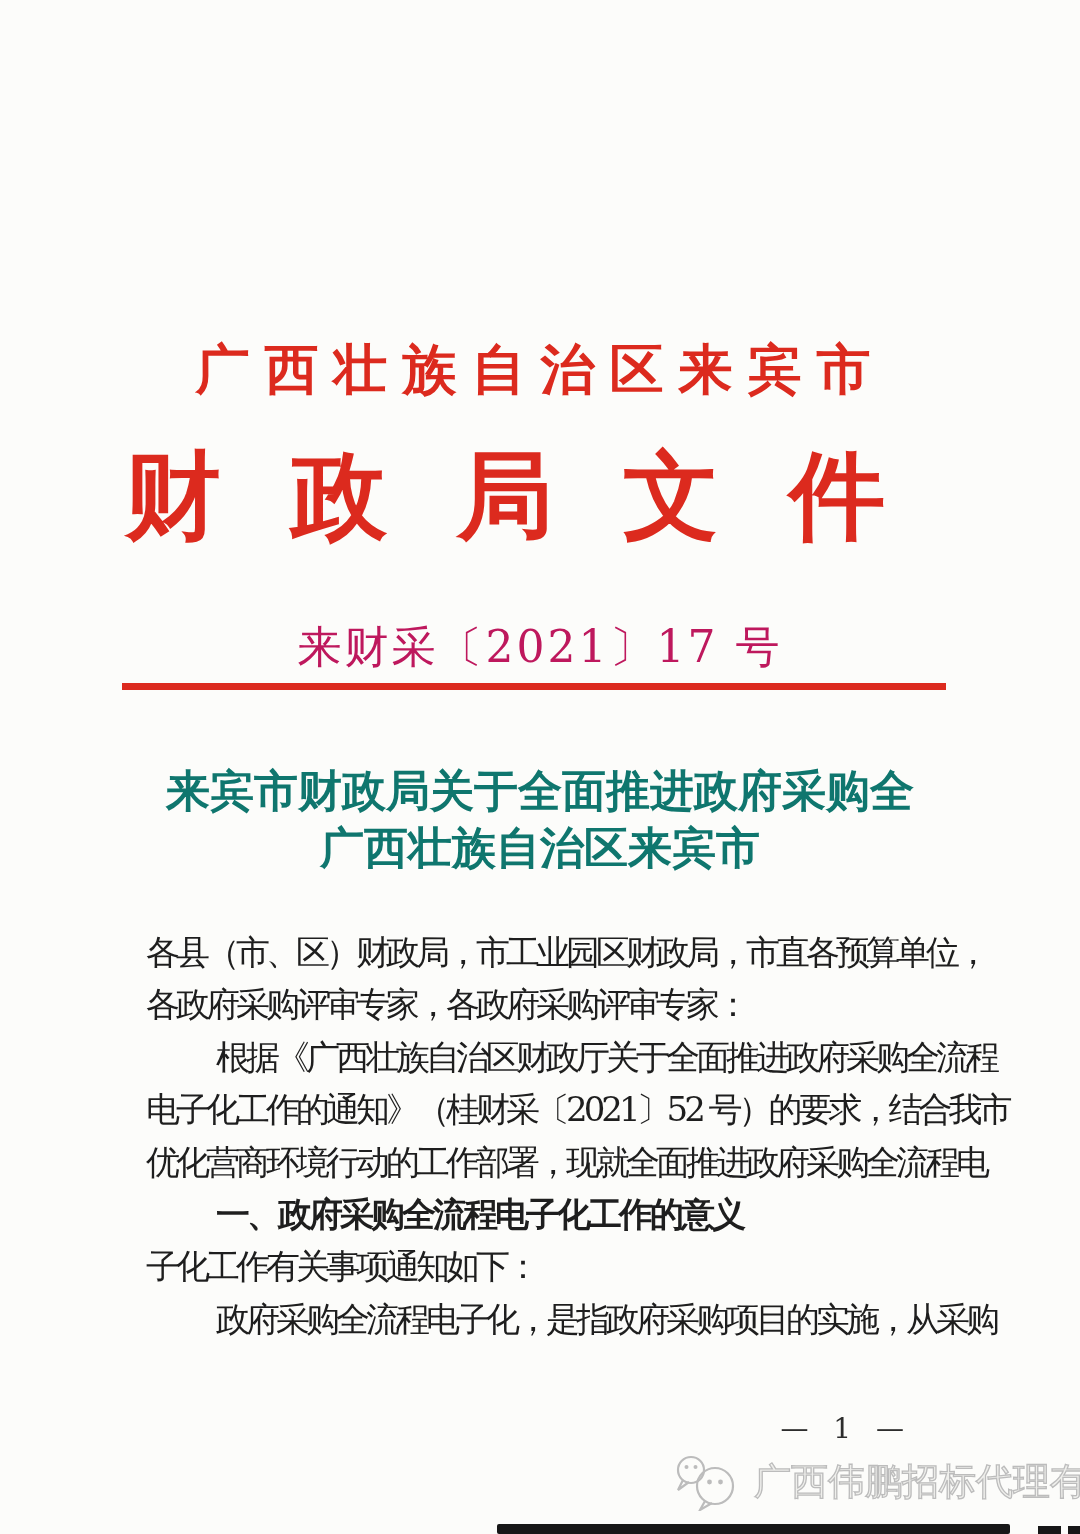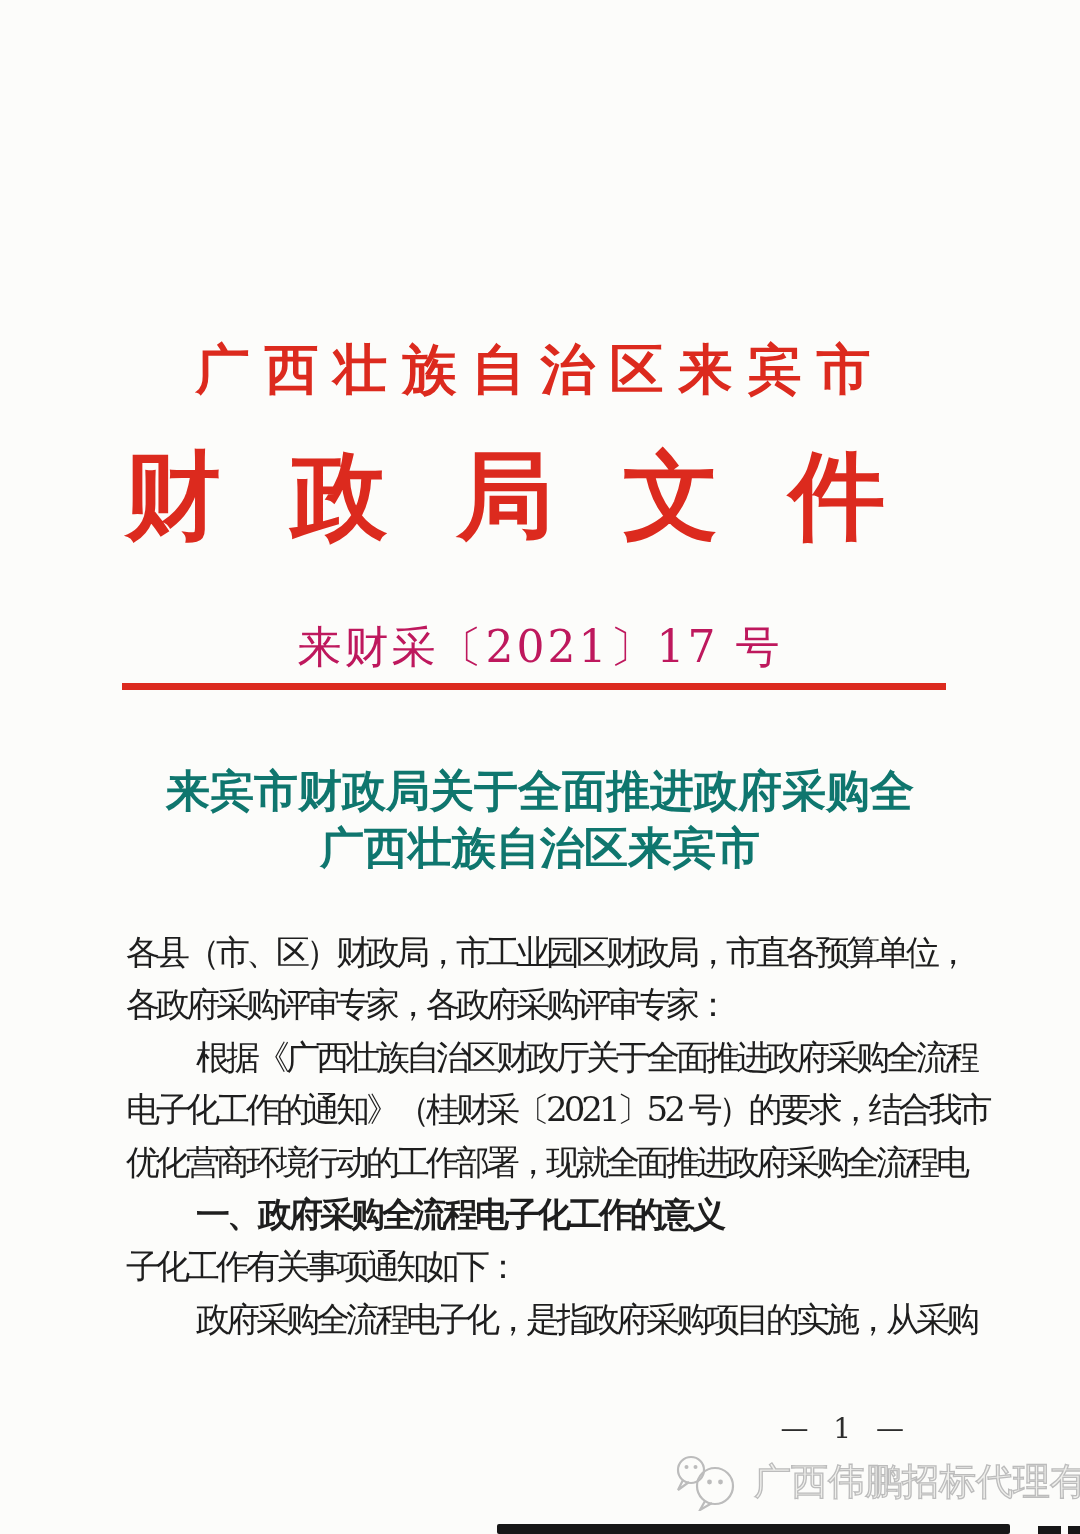--- a/index.html
+++ b/index.html
@@ -68,21 +68,21 @@
   
   .body-text {
     position: absolute;
     top: 926px; left: 126px;
     width: 830px;
     font-size: 34px;
     line-height: 52.4px;
     letter-spacing: -4px;
     color: #1e1e1e;
   }
-  .bline { white-space: nowrap; }
+  .bline { white-space: nowrap; margin-left: 20px; }
   .bline.indent { text-indent: 70px; }
   .bline.bold-heading {
     font-family: "Liberation Sans", "DejaVu Sans", sans-serif;
     font-weight: 700;
     letter-spacing: -3px;
   }
   
   .page-number {
     position: absolute;
     top: 1412px; right: 168px;

